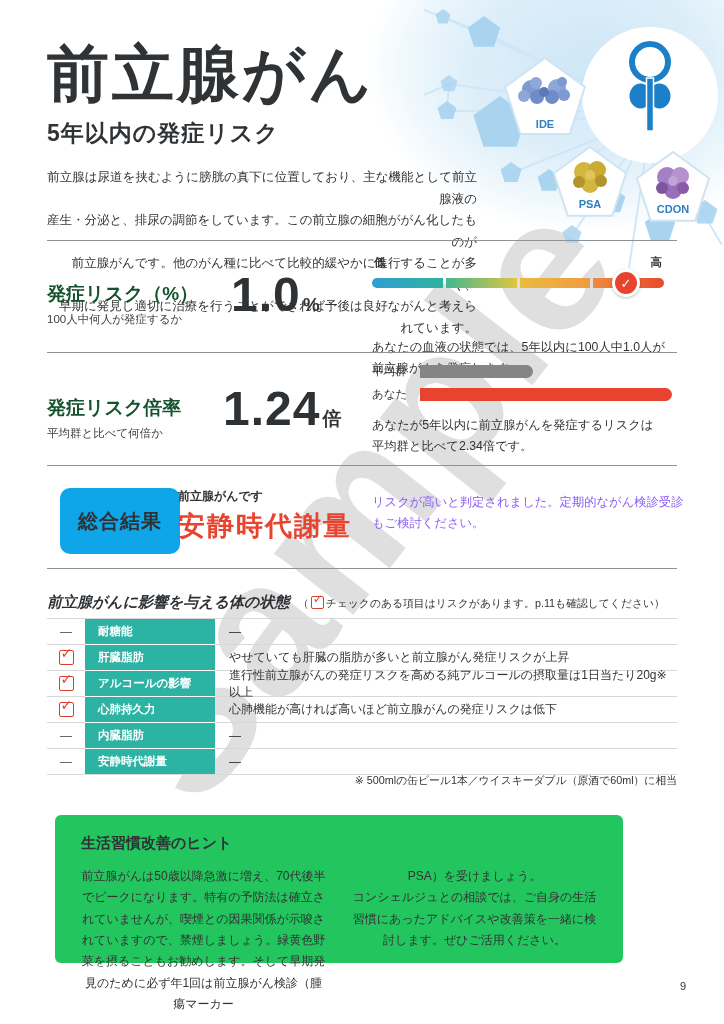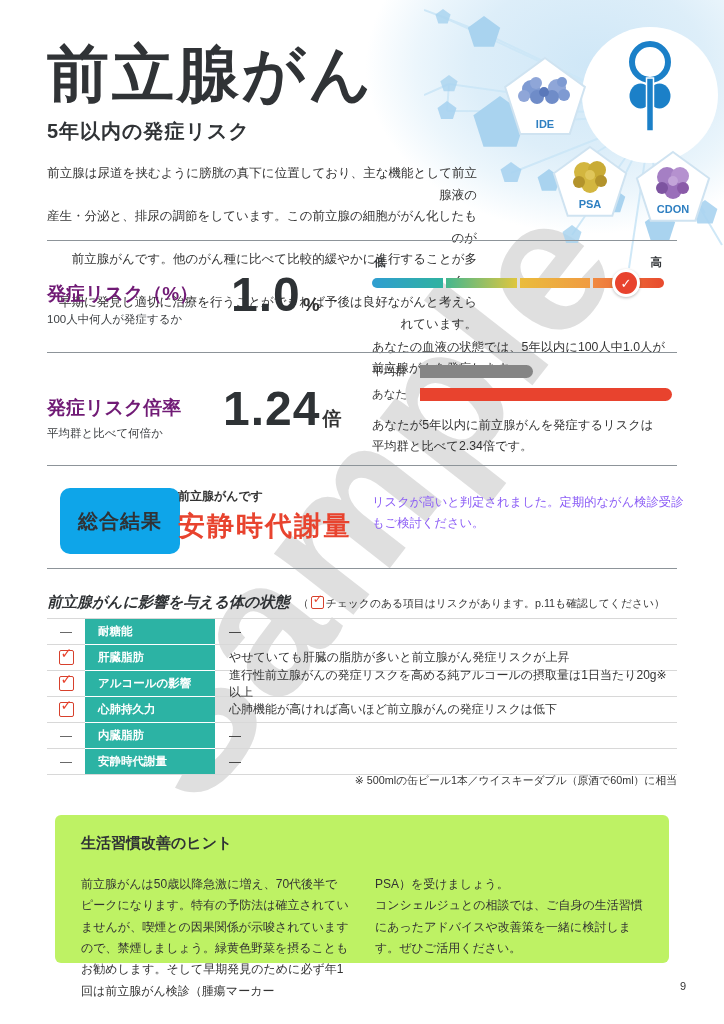--- a/index.html
+++ b/index.html
@@ -12,26 +12,26 @@
   .network{position:absolute;top:0;left:424px;width:300px;height:270px;z-index:2;}
 
   
   .watermark{position:absolute;left:0;top:390px;width:720px;text-align:center;
     font-size:190px;font-weight:bold;color:#a2a2a2;opacity:.34;letter-spacing:3px;
     transform:rotate(-52deg);z-index:1;pointer-events:none;white-space:nowrap;}
 
   
   .header{position:absolute;left:47px;top:40px;z-index:2;width:430px;}
   .title{font-size:62px;font-weight:bold;color:#303336;letter-spacing:3px;line-height:1.1;}
-  .subtitle{font-size:20px;font-weight:bold;color:#303336;margin-top:10px;letter-spacing:1px;}
+  .subtitle{font-size:23px;font-weight:bold;color:#303336;margin-top:10px;letter-spacing:1px;}
   .description{margin-top:18px;font-size:12.5px;line-height:1.72;color:#333;white-space:pre-line;text-align:right;}
 
   
   .section{position:absolute;left:47px;width:630px;border-top:1px solid #8d9499;z-index:2;}
-  .sec-label{font-size:19px;font-weight:bold;color:#701a75;}
+  .sec-label{font-size:19px;font-weight:bold;color:#14532d;}
   .sec-sublabel{font-size:11.5px;color:#3c3f42;margin-top:5px;}
   .big-value{font-size:48px;font-weight:bold;color:#2e3235;letter-spacing:1px;}
   .big-unit{font-size:19px;font-weight:bold;margin-left:2px;}
   .caption{font-size:12.3px;line-height:1.7;color:#333;white-space:pre-line;}
 
   
   .sec-risk{top:240px;height:112px;}
   .sec-risk .labels{position:absolute;left:0;top:40px;}
   .sec-risk .value{position:absolute;left:184px;top:26px;}
   .riskscale{position:absolute;left:325px;top:14px;width:292px;}
@@ -81,24 +81,24 @@
   .factor-row:first-child .cell-label{border-top:none;margin-top:0;}
   .cell-desc{flex:1;display:flex;align-items:center;padding-left:14px;font-size:12px;color:#333;}
   .dash{color:#555;font-size:12px;}
   .checkbox{position:relative;width:13px;height:13px;border:1.5px solid #d7402c;border-radius:2px;background:#fff;display:inline-flex;}
   .checkbox .tick{position:absolute;left:1px;top:-5px;color:#e8432e;font-size:14px;font-weight:bold;line-height:1;}
   .checkbox.small{width:11px;height:11px;vertical-align:-2px;margin:0 2px;}
   .checkbox.small .tick{font-size:12px;top:-4px;}
   .footnote{position:absolute;left:0;top:205px;width:630px;text-align:right;font-size:10.8px;color:#333;}
 
   
-  .hint-box{position:absolute;left:55px;top:815px;width:614px;height:148px;background:#bef264;
+  .hint-box{position:absolute;left:55px;top:815px;width:568px;height:148px;background:#22c55e;
     border-radius:6px;z-index:2;box-sizing:border-box;padding:19px 26px;}
   .hint-title{font-size:15px;font-weight:bold;color:#2f3235;}
-  .hint-cols{display:flex;gap:26px;margin-top:21px;}
+  .hint-cols{display:flex;gap:26px;margin-top:13px;text-align:center;}
   .hint-col{flex:1;font-size:12px;line-height:1.78;color:#333;white-space:pre-line;}
 
   .page-number{position:absolute;right:38px;top:980px;font-size:11px;color:#333;z-index:2;}
 </style>
 </head>
 <body>
 
 <div class="page">
 
   <div class="bg-glow"></div>

